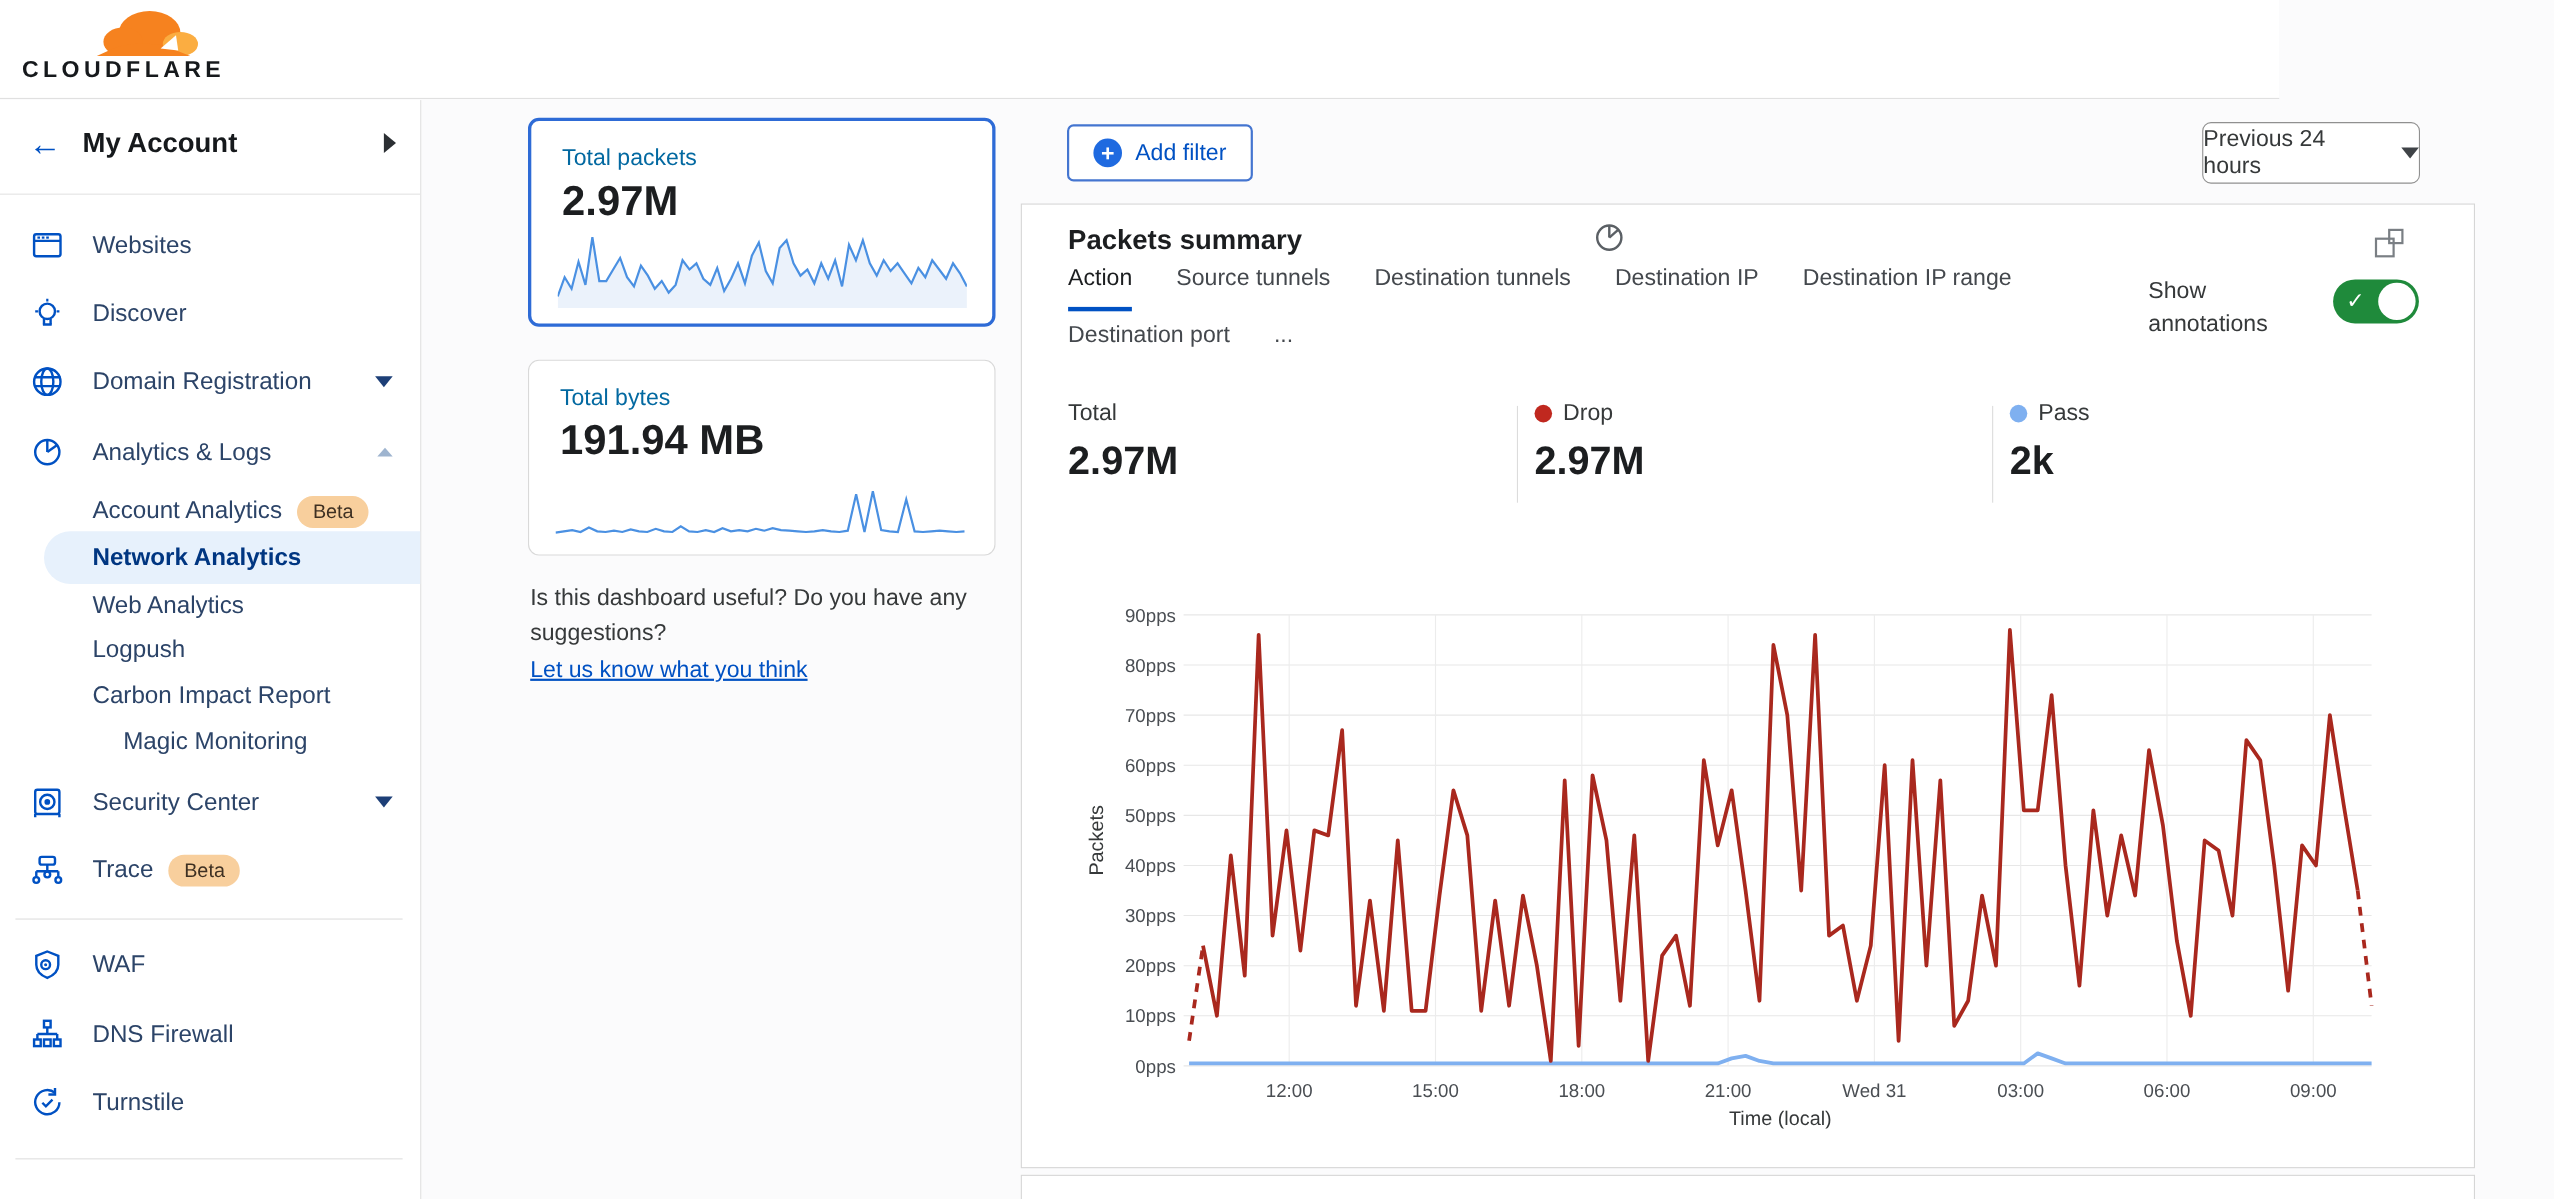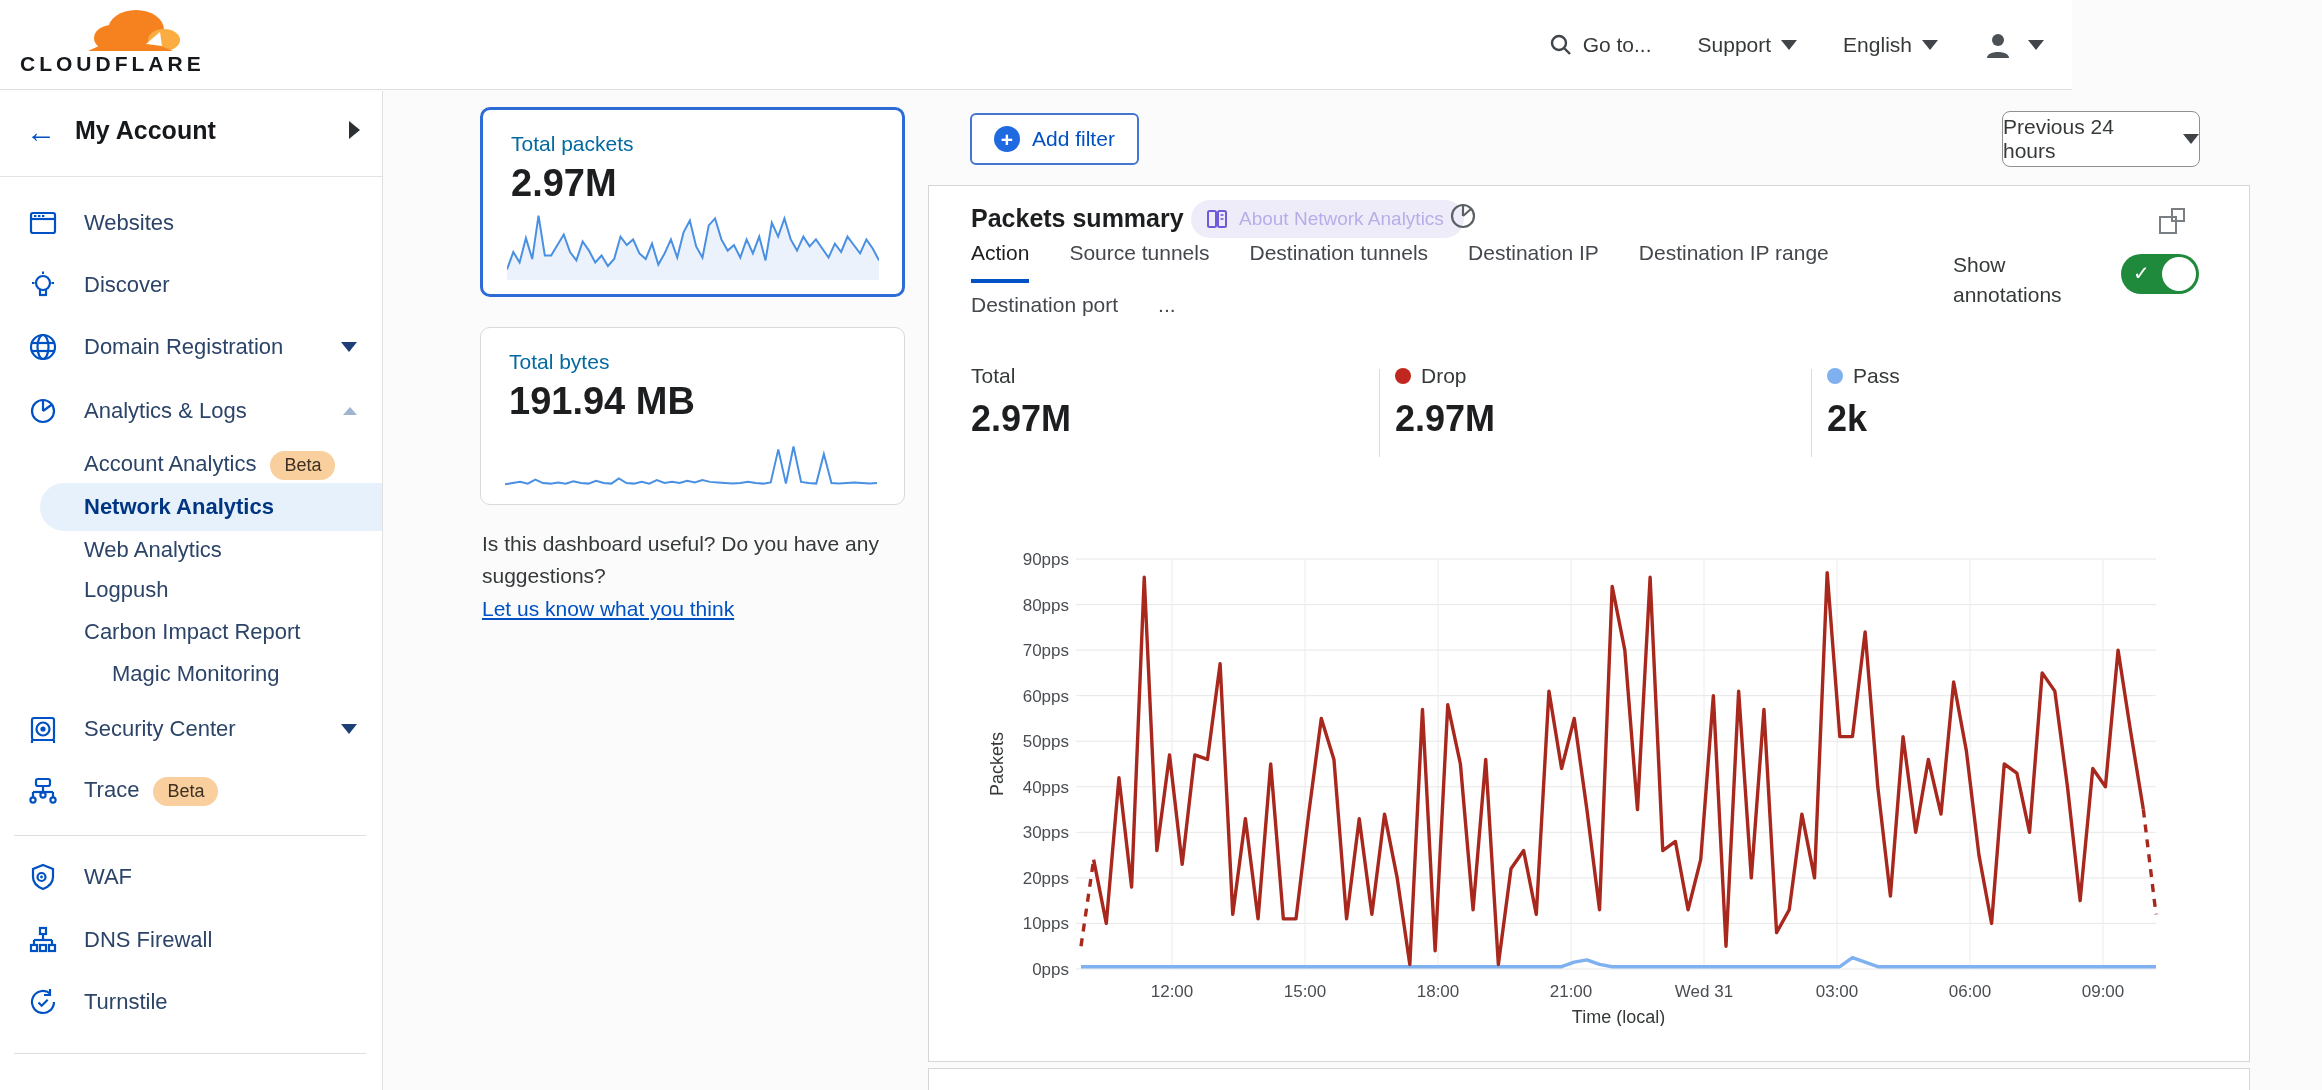--- a/index.html
+++ b/index.html
@@ -86,44 +86,20 @@
   <div id="logo">
     <svg width="180" height="50" viewBox="0 0 180 50">
       <ellipse cx="118" cy="26" rx="28" ry="20" fill="#f6821f"></ellipse>
       <ellipse cx="94" cy="34" rx="18" ry="13" fill="#f6821f"></ellipse>
       <ellipse cx="146" cy="36" rx="16" ry="11" fill="#fbad41"></ellipse>
       <path d="M70 47 h85 l-20 -8 c-14 -5 -40 -4 -52 2 z" fill="#f6821f"></path>
       <path d="M128 40 l14 -12 2 14 z" fill="#fff"></path>
     </svg>
     <div class="wordmark">CLOUDFLARE</div>
   </div>
-  <div id="topnav">
-    <div class="topnav-item">
-      <svg width="24" height="24" viewBox="0 0 24 24">
-        <circle cx="10" cy="10" r="7" fill="none" stroke="#41454a" stroke-width="2.4"></circle>
-        <line x1="15.5" y1="15.5" x2="21" y2="21" stroke="#41454a" stroke-width="2.4"></line>
-      </svg>
-      <span>Go to...</span>
-    </div>
-    <div class="topnav-item">
-      <span>Support</span>
-      <span class="caret-down"></span>
-    </div>
-    <div class="topnav-item">
-      <span>English</span>
-      <span class="caret-down"></span>
-    </div>
-    <div class="topnav-item" style="gap:16px;">
-      <svg width="28" height="28" viewBox="0 0 28 28">
-        <circle cx="14" cy="9" r="6" fill="#4c5156"></circle>
-        <path d="M3 27 c0 -8 22 -8 22 0 z" fill="#4c5156"></path>
-      </svg>
-      <span class="caret-down"></span>
-    </div>
-  </div>
 </div>
 
 <div id="sidebar">
   <div id="sb-head">
     <div id="sb-back">←</div>
     <div id="sb-title">My Account</div>
     <div id="sb-expand"></div>
   </div>
   <div id="sb-items">
         <div class="sb-item" style="top: 108px; padding-left: 12px;">
@@ -287,29 +263,20 @@
   <span id="plus-ico">+</span>
   <span>Add filter</span>
 </div>
 <div id="btn-range">
   <span>Previous 24 hours</span>
   <span class="caret-down"></span>
 </div>
 
 <div id="panel">
   <div id="p-title">Packets summary</div>
-  <div id="p-about">
-    <svg width="24" height="24" viewBox="0 0 24 24">
-      <rect x="3" y="4" width="8" height="16" rx="1.5" fill="none" stroke="#6e5bd8" stroke-width="2"></rect>
-      <rect x="13" y="4" width="8" height="16" rx="1.5" fill="none" stroke="#6e5bd8" stroke-width="2"></rect>
-      <line x1="15.5" y1="8" x2="18.5" y2="8" stroke="#6e5bd8" stroke-width="1.6"></line>
-      <line x1="15.5" y1="12" x2="18.5" y2="12" stroke="#6e5bd8" stroke-width="1.6"></line>
-    </svg>
-    <span class="ab-txt">About Network Analytics</span>
-  </div>
   <svg id="p-pie-ico" width="28" height="28" viewBox="0 0 28 28">
     <circle cx="14" cy="14" r="11" fill="none" stroke="#5b6065" stroke-width="2.2"></circle>
     <line x1="14" y1="14" x2="14" y2="3.5" stroke="#5b6065" stroke-width="2.2"></line>
     <line x1="14" y1="14" x2="22" y2="7" stroke="#5b6065" stroke-width="2.2"></line>
   </svg>
   <div id="p-expand">
         <span class="sq1"></span>
         <span class="sq2"></span>
       </div>
 

